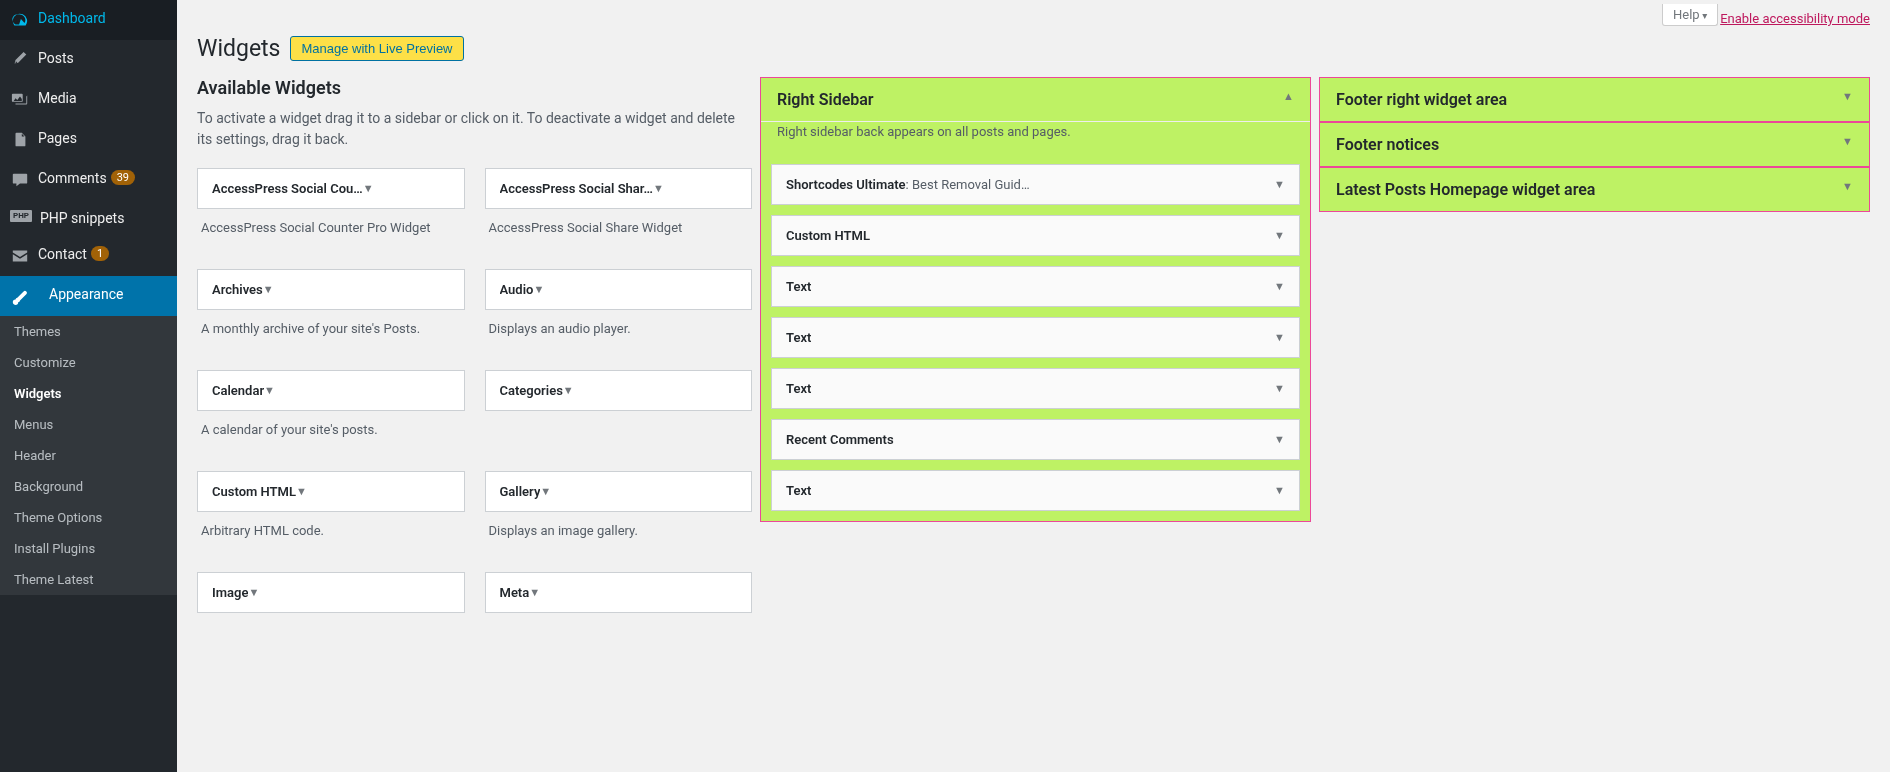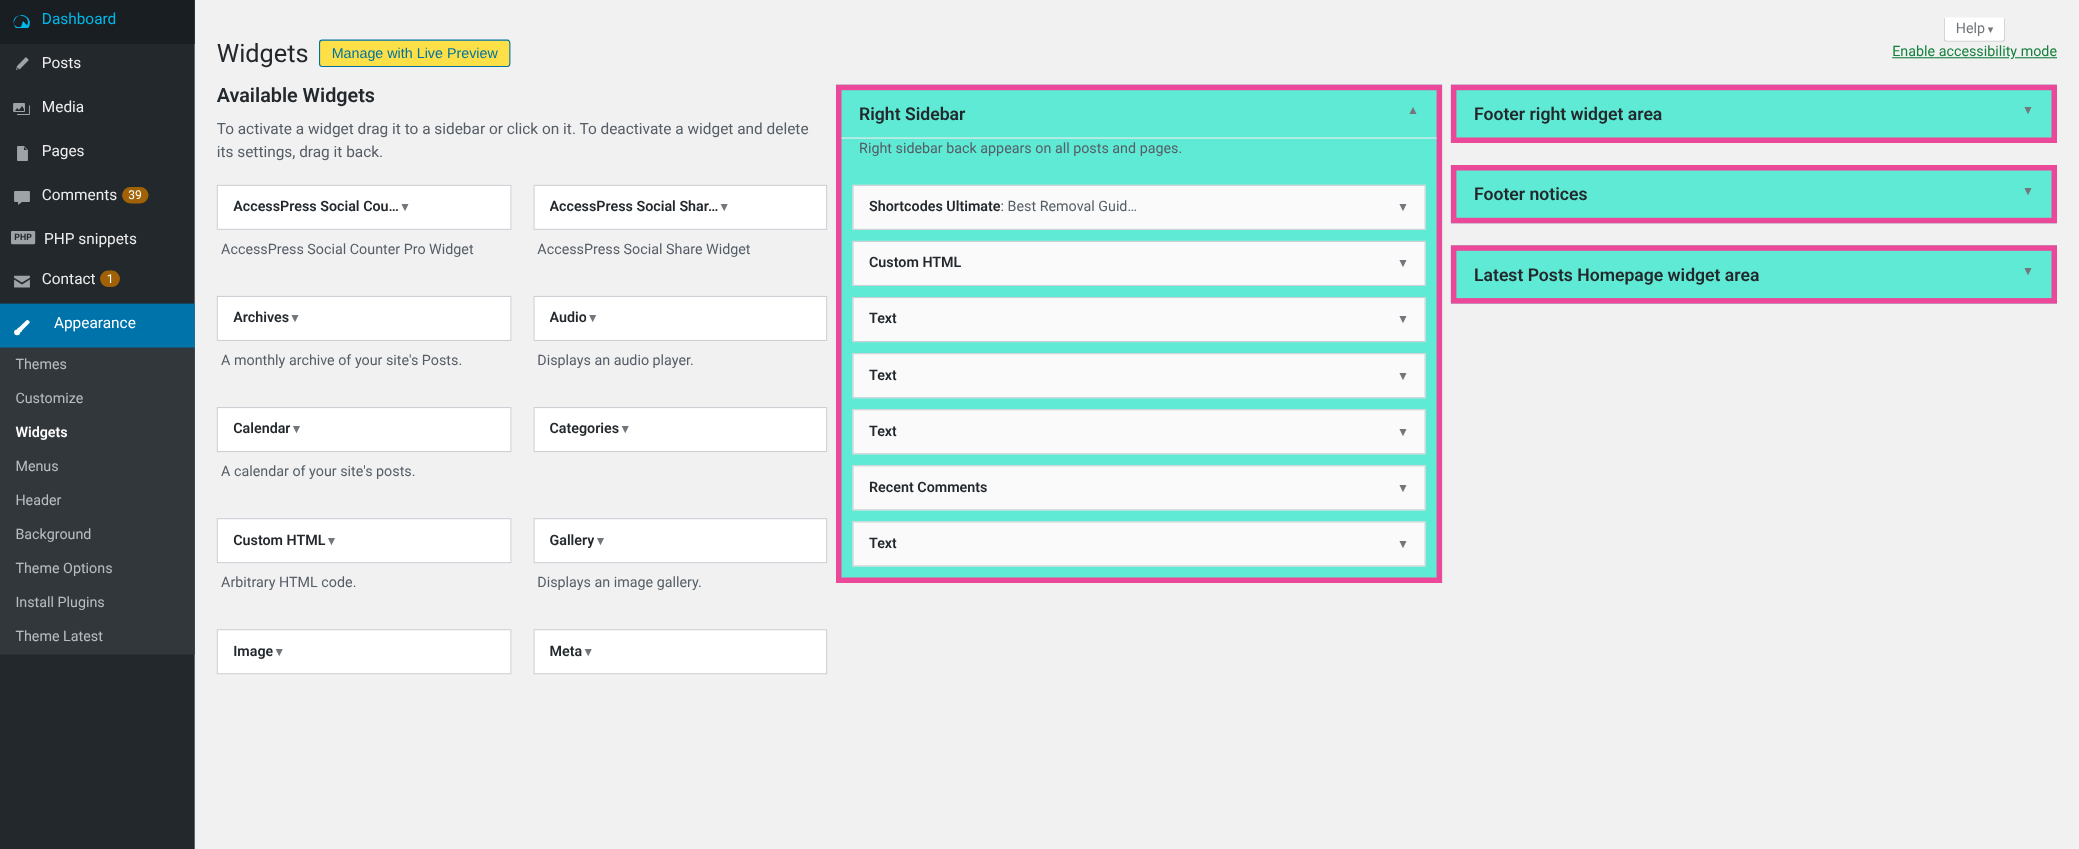--- a/index.html
+++ b/index.html
@@ -24,39 +24,39 @@
     content:""; position:absolute; right:-8px; top:50%; transform:translateY(-50%);
     border:8px solid transparent; border-right-color:#f1f1f1;
   }
   .sidebar .submenu { background:#32373c; }
   .sidebar .submenu .sub-item { padding:8px 12px 8px 14px; color:rgba(240,245,250,.7); font-size:13px; cursor:pointer; }
   .sidebar .submenu .sub-item.current { color:#fff; font-weight:600; }
   .badge { display:inline-block; background:#a16207; color:#fff; border-radius:10px; font-size:11px; padding:1px 6px; margin-left:4px; }
   .php-box { display:inline-block; background:rgba(240,245,250,.6); color:#23282d; font-size:8px; font-weight:bold; padding:2px 3px; border-radius:1px; margin-right:8px; line-height:1; }
   
   .content { flex:1; position:relative; padding: 0 20px 20px 20px; }
-  .screen-meta { position:absolute; top:16px; right:20px; display:flex; flex-direction:column; align-items:center; gap:2px; }
+  .screen-meta { position:absolute; top:4px; right:20px; display:flex; flex-direction:row; align-items:flex-end; gap:2px; }
   .help-tab { background:#fff; border:1px solid #ccc; border-top:none; border-radius:0 0 3px 3px; padding:3px 10px; font-size:13px; color:#72777c; cursor:pointer; }
   .help-tab::after { content:" ▾"; font-size:10px; }
-  .accessibility-link { color:#15803d; text-decoration:underline; font-size:13px; cursor:pointer; }
+  .accessibility-link { color:#be185d; text-decoration:underline; font-size:13px; cursor:pointer; }
   .page-header { display:flex; align-items:center; gap:10px; padding-top:35px; padding-bottom:15px; }
   .page-header h1 { font-size:23px; font-weight:400; color:#23282d; }
   .preview-btn { border:1px solid #0071a1; color:#0071a1; background:#fde047; padding:4px 10px; font-size:13px; border-radius:3px; cursor:pointer; }
   .widgets-layout { display:flex; gap:8px; align-items:flex-start; }
   .available-col { width:555px; flex-shrink:0; }
   .available-col h2 { font-size:18px; font-weight:600; color:#23282d; margin-bottom:10px; }
   .available-col .help-text { color:#555d66; font-size:14px; line-height:1.5; margin-bottom:18px; }
   .widget-grid { display:grid; grid-template-columns: 1fr 1fr; gap:0 20px; }
   .widget-chip { border:1px solid #ccd0d4; background:#fff; padding:12px 14px; display:flex; justify-content:flex-start; align-items:center; cursor:move; margin-top:0; }
   .widget-chip h4 { font-size:13px; font-weight:600; color:#23282d; white-space:nowrap; overflow:hidden; text-overflow:ellipsis; max-width:190px; }
   .widget-desc { color:#555d66; font-size:13px; padding:10px 4px 20px 4px; line-height:1.4; min-height:60px; }
   .caret { color:#72777c; font-size:11px; }
   
   .area-col { flex:1; min-width:0; }
-  .area-box { border:5px solid #ec4899; background:#5eead4; margin-bottom:20px; }
+  .area-box { border:1px solid #ec4899; background:#bef264; }
   .area-header { padding:12px 16px; display:flex; justify-content:space-between; align-items:flex-start; cursor:pointer; border-bottom:1px solid #eee; }
   .area-header.collapsed { border-bottom:none; }
   .area-header h3 { font-size:16px; font-weight:600; color:#23282d; }
   .area-desc { padding:0 16px 12px 16px; color:#555d66; font-size:13px; line-height:1.5; }
   .area-body { padding:0 10px 10px 10px; }
   .placed-widget { border:1px solid #ccd0d4; background:#fafafa; padding:12px 14px; display:flex; justify-content:space-between; align-items:center; margin-top:10px; cursor:move; font-size:13px; }
   .placed-widget .pw-title { color:#23282d; font-weight:600; white-space:nowrap; overflow:hidden; text-overflow:ellipsis; }
   .placed-widget .pw-sub { color:#555d66; font-weight:400; }
   .toggle-ind { color:#72777c; font-size:11px; }
 </style>

